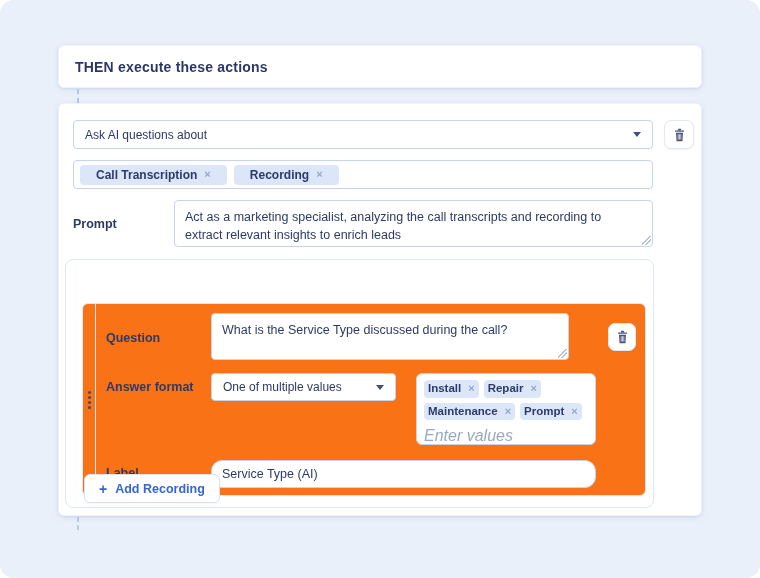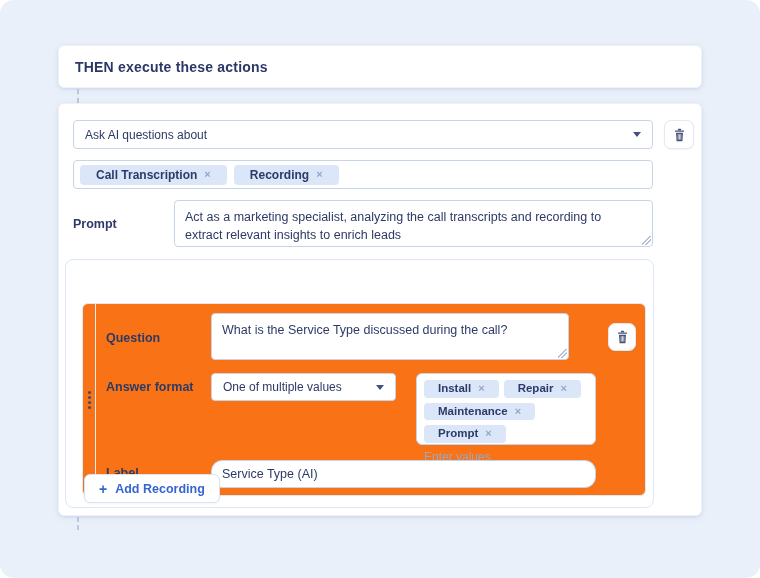--- a/index.html
+++ b/index.html
@@ -59,22 +59,22 @@
   .dots { position:absolute; left:5px; top:calc(50% - 9px); width:3px; height:3px; border-radius:50%;
           background:#3c4a74; box-shadow:0 5px 0 #3c4a74, 0 10px 0 #3c4a74, 0 15px 0 #3c4a74; cursor:grab; }
 
   .q-label  { left:23px; top:27px; }
   .q-ta     { left:128px; top:9px; width:358px; height:47px; }
   .af-label { left:23px; top:76px;text-align:center; }
   .af-select{ position:absolute; left:128px; top:69px; width:185px; height:28px; }
   .values-box { position:absolute; left:333px; top:69px; width:180px; height:72px; background:#fff;
                 border:1px solid #c6d3e8; border-radius:6px; padding:6px 7px; display:flex; flex-wrap:wrap;
                 gap:5px 5px; align-content:flex-start; }
-  .vtag { font-size:11.5px; padding:3px 14px; }
-  .values-ph { width:100%; color:#9aa9c2; font-size:12px; margin-top:2px; }
+  .vtag { font-size:11.5px; padding:3px 4px; }
+  .values-ph { width:100%; color:#9aa9c2; font-size:16px; margin-top:2px;font-style:italic; }
   .lbl-label { left:23px; top:162px; }
   .lbl-input { position:absolute; left:128px; top:156px; width:385px; height:28px; border:1px solid #c6d3e8;
                border-radius:11px; font-family:"Liberation Sans","DejaVu Sans",sans-serif; font-size:12.5px;
                color:#2e3a66; padding:0 10px; outline:none; background:#fff; }
 
   .add-btn { position:absolute; left:18px; top:214px; height:29px; padding:0 14px; background:#fff;
              border:1px solid #dbe3f0; border-radius:6px; display:flex; align-items:center; gap:8px;
              color:#3565cf; font-size:12.5px; font-weight:700; cursor:pointer;
              box-shadow:0 1px 2px rgba(40,60,110,.05);
              font-family:"Liberation Sans","DejaVu Sans",sans-serif; }

